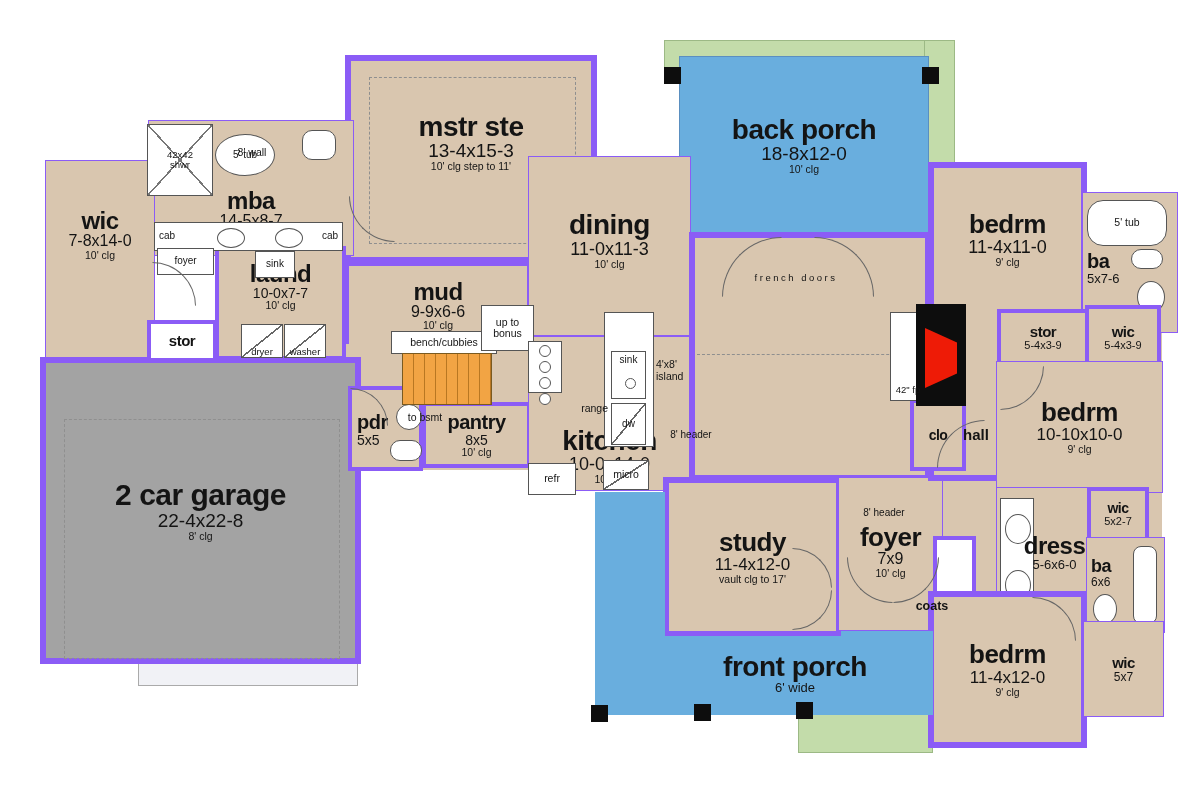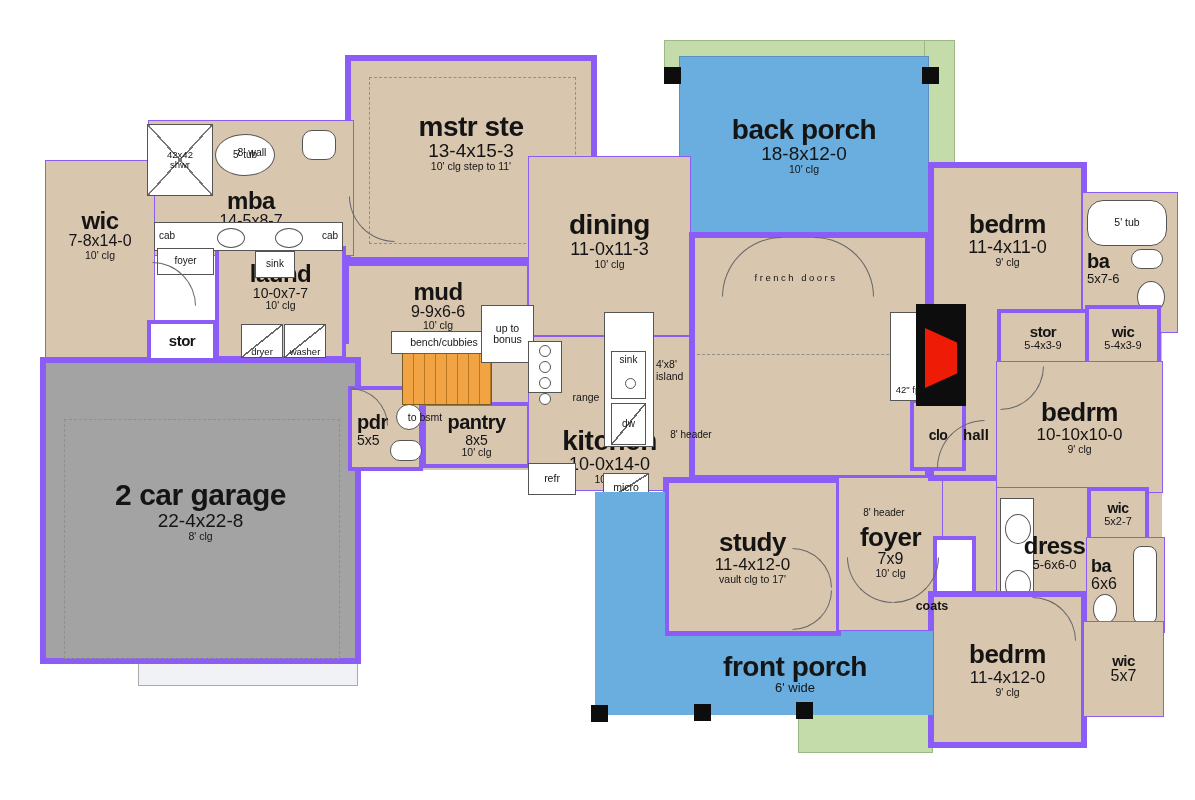--- a/index.html
+++ b/index.html
@@ -9,21 +9,21 @@
   .w6{border-width:6px}.w4{border-width:4px}
   .whitebg{background:#fff}.graybg{background:#a3a3a3}.bluebg{background:#69aede}
   .lbl{line-height:1.05;pointer-events:none;}
   .abs{position:absolute;left:0;right:0;}
   .nm{font-weight:bold;display:block;letter-spacing:-.5px;}
   .dm{display:block;font-weight:normal;}
   .cl{display:block;font-size:10.5px;}
   .n30{font-size:30px}.n28{font-size:28px}.n26{font-size:26px}.n24{font-size:24px}.n20{font-size:20px}
   .n15{font-size:15px}.n14{font-size:14px}.n18{font-size:18px}
   .d19{font-size:19px}.d18{font-size:18px}.d17{font-size:17px}.d16{font-size:16px}.d14{font-size:14px}
-  .d13{font-size:13px}.d12{font-size:16px}.d11{font-size:11px}
+  .d13{font-size:13px}.d12{font-size:12px}.d11{font-size:11px}
   .fix{position:absolute;box-sizing:border-box;background:#fff;border:1.3px solid #555;display:flex;align-items:center;justify-content:center;text-align:center;font-size:10.5px;line-height:1.05;}
   .note{position:absolute;font-size:10.5px;line-height:1.1;text-align:center;z-index:7;margin-top:44px;}
   .post{position:absolute;background:#0d0d0d;z-index:6;}
   .green{position:absolute;background:#c3dcaa;border:1px solid #9cb985;box-sizing:border-box;}
   .dashrect{position:absolute;border:1px dashed #8f8f8f;}
   .dashline{position:absolute;border-top:1.2px dashed #8f8f8f;}
   .arc{position:absolute;border:1.4px solid #666;box-sizing:border-box;z-index:5;}
   .arc-tl{border-radius:100% 0 0 0;border-color:#666 transparent transparent #666}
   .arc-tr{border-radius:0 100% 0 0;border-color:#666 #666 transparent transparent}
   .arc-br{border-radius:0 0 100% 0;border-color:transparent #666 #666 transparent}
@@ -282,45 +282,45 @@
   </div>
   <div class="fix diag" style="left:284px;top:324px;width:42px;height:34px;font-size:9.5px;align-items:flex-end">
     <span>washer</span>
   </div>
 
   <div class="fix" style="left:391px;top:331px;width:106px;height:23px">
     <span>bench/cubbies</span>
   </div>
   <div class="stairs" style="left:402px;top:353px;width:90px;height:52px"></div>
   <div class="note" style="left:393px;top:368px;width:64px">to bsmt</div>
-  <div class="fix" style="left:481px;top:305px;width:53px;height:58px">
+  <div class="fix" style="left:481px;top:305px;width:53px;height:46px">
     <span style="width:34px">up to bonus</span>
   </div>
 
   <div class="fix" style="left:528px;top:341px;width:34px;height:52px;flex-wrap:wrap;gap:4px;padding:3px">
     <div class="basin" style="position:static;width:10px;height:10px"></div>
     <div class="basin" style="position:static;width:10px;height:10px"></div>
     <div class="basin" style="position:static;width:10px;height:10px"></div>
     <div class="basin" style="position:static;width:10px;height:10px"></div>
   </div>
-  <div class="note" style="left:564px;top:348px;width:44px;text-align:center">range</div>
+  <div class="note" style="left:564px;top:359px;width:44px;text-align:right">range</div>
   <div class="fix" style="left:604px;top:312px;width:50px;height:135px;border-width:1.5px">
     <div class="fix" style="left:6px;top:38px;width:35px;height:48px;font-size:10px;align-items:flex-start;padding-top:3px;box-sizing:border-box">
       <span>sink</span>
       <div class="basin" style="left:13px;top:26px;width:9px;height:9px"></div>
     </div>
     <div class="fix diag" style="left:6px;top:90px;width:35px;height:42px;font-size:10px">
       <span>dw</span>
     </div>
   </div>
   <div class="note" style="left:656px;top:315px;width:50px;text-align:left">4'x8' island</div>
   <div class="fix" style="left:528px;top:463px;width:48px;height:32px">
     <span>refr</span>
   </div>
-  <div class="fix diag" style="left:603px;top:473px;width:46px;height:30px">
+  <div class="fix diag" style="left:603px;top:460px;width:46px;height:30px">
     <span>micro</span>
   </div>
 
   <div class="note" style="left:666px;top:385px;width:50px;font-size:10px">8' header</div>
   <div class="note" style="left:852px;top:463px;width:64px;font-size:10px">8' header</div>
   <div class="note" style="left:746px;top:229px;width:100px;font-size:9.5px;letter-spacing:2.5px">french doors</div>
 
   <div class="arc arc-tl" style="left:722px;top:237px;width:60px;height:60px"></div>
   <div class="arc arc-tr" style="left:814px;top:237px;width:60px;height:60px"></div>
   <div class="arc arc-bl" style="left:349px;top:196px;width:46px;height:46px"></div>

